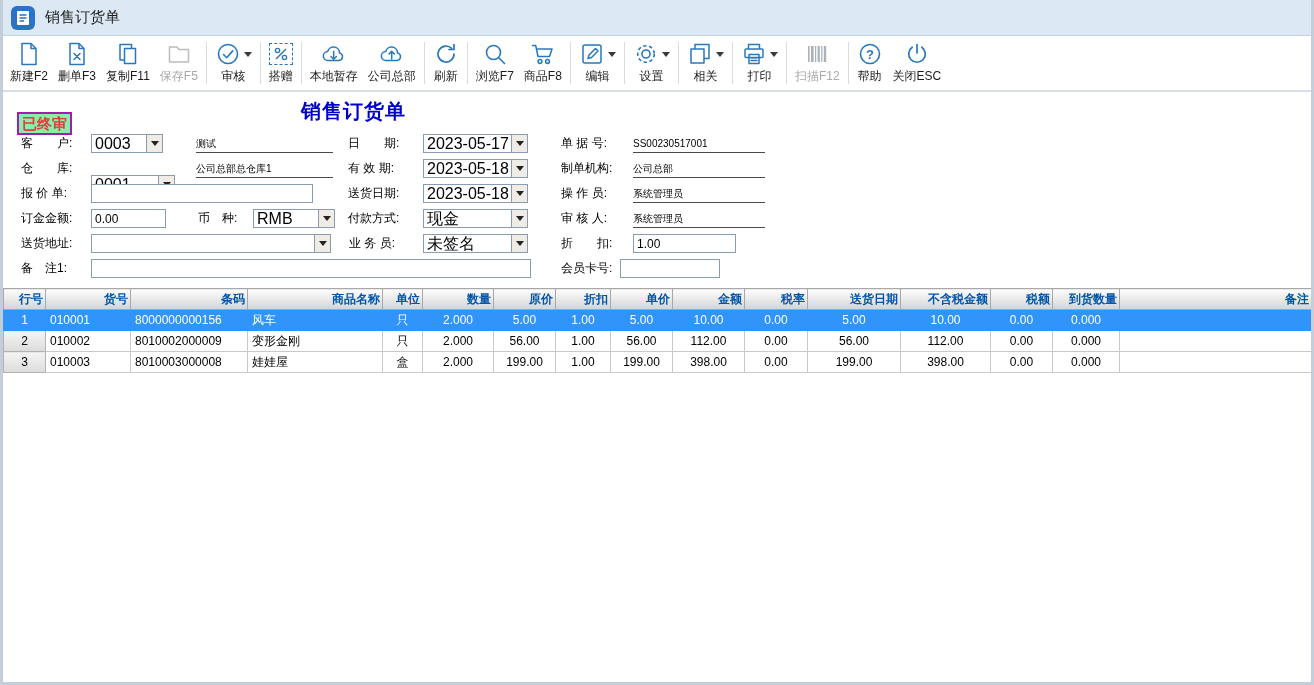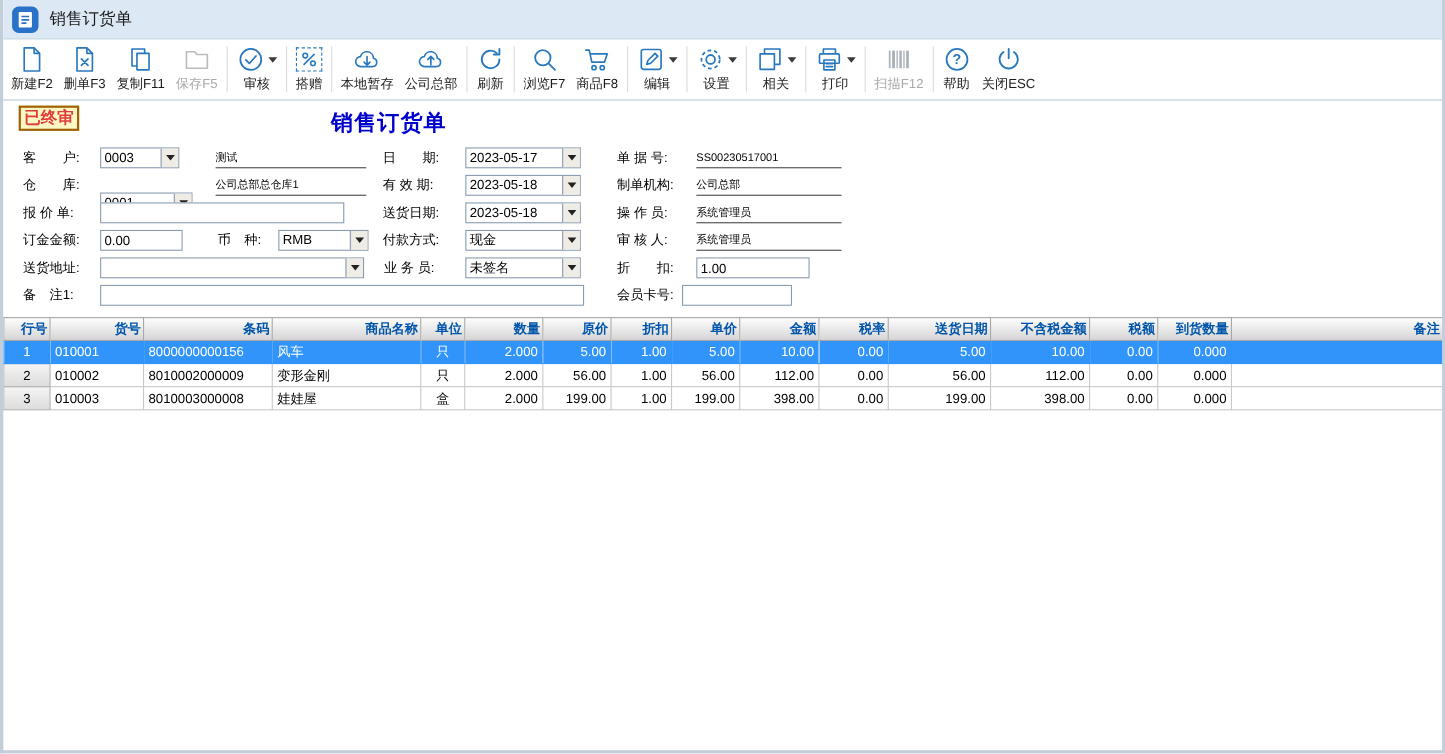--- a/index.html
+++ b/index.html
@@ -18,37 +18,37 @@
   .tb-ico-row { display:flex; align-items:center; height:29px; }
   .tb-label { font-size:12px; color:#1b1b1b; white-space:nowrap; line-height:16px; }
   .tb-btn.disabled .tb-label { color:#a9a9a9; }
   .tb-sep { width:1px; background:#dcdcdc; margin:5px 3px; }
   .tb-caret { width:0; height:0; border:4px solid transparent; border-top:5px solid #3a3a3a; margin-left:3px; margin-top:5px; }
   .ico { display:block; }
   .pct-box { width:24px; height:22px; border:1px dashed #2878be; display:flex; align-items:center; justify-content:center; }
 
   
   .form-area { position:relative; height:196px; background:#fff; }
-  .stamp { position:absolute; left:14px; top:4px; color:#e03c3c; border:2px solid #a16207; font-weight:bold; font-size:15px; padding:0 3px; line-height:19px; background:#fef9c3; }
+  .stamp { position:absolute; left:14px; top:20px; color:#e03c3c; border:2px solid #a21caf; font-weight:bold; font-size:15px; padding:0 3px; line-height:19px; background:#86efac; }
   .doc-title { position:absolute; left:298px; top:6px; font-size:20px; font-weight:bold; color:#0000cc; letter-spacing:1px; }
   .flabel { position:absolute; font-size:12px; color:#000; line-height:19px; white-space:pre; }
   .tinput { position:absolute; height:19px; border:1px solid #8a9cb2; background:#fff; font-size:12px; padding:0 3px; font-family:inherit; }
   .combo { position:absolute; height:19px; border:1px solid #8a9cb2; background:#fff; display:flex; }
-  .combo .cv { flex:1; font-size:12px; line-height:17px; padding:0 3px; white-space:nowrap; overflow:hidden; }
+  .combo .cv { flex:1; font-size:16px; line-height:17px; padding:0 3px; white-space:nowrap; overflow:hidden; }
   .combo .ca { width:16px; background:#efece5; border-left:1px solid #8a9cb2; display:flex; align-items:center; justify-content:center; }
   .tri { width:0; height:0; border:4px solid transparent; border-top:5px solid #222; margin-top:4px; }
   .uval { position:absolute; font-size:10px; line-height:17px; height:18px; border-bottom:1px solid #4a4a4a; white-space:nowrap; overflow:hidden; }
 
   
   .grid { border-collapse:collapse; table-layout:fixed; width:1308px; font-size:12px; }
   .grid th { height:21px; background:linear-gradient(#fdfdfd,#d4d4d4); color:#0055aa; font-weight:bold; border:1px solid #a8a8a8; padding:0 2px; white-space:nowrap; overflow:hidden; text-align:right; }
   .grid td { height:21px; border:1px solid #c9c9c9; padding:0 4px; white-space:nowrap; overflow:hidden; color:#000; background:#fff; }
   .grid td.rownum { background:linear-gradient(#f4f4f4,#dcdcdc); border-color:#b2b2b2; text-align:center; }
   .grid tr.sel td { background:#3094fa; color:#fff; border-color:#3094fa; }
-  .a-left { text-align:left; } .a-center { text-align:center; } .a-right { text-align:right; }
+  .a-left { text-align:left; } .a-center { text-align:center; } .a-right { text-align:center; }
 </style>
 </head>
 <body>
 
 <div class="window">
 
   <div class="titlebar">
     <svg class="ico" width="26" height="26">
       <rect x="1" y="1" width="24" height="24" rx="6" fill="#2a72c8"></rect>
       <rect x="7" y="6" width="12" height="14" rx="1" fill="#fff"></rect>

